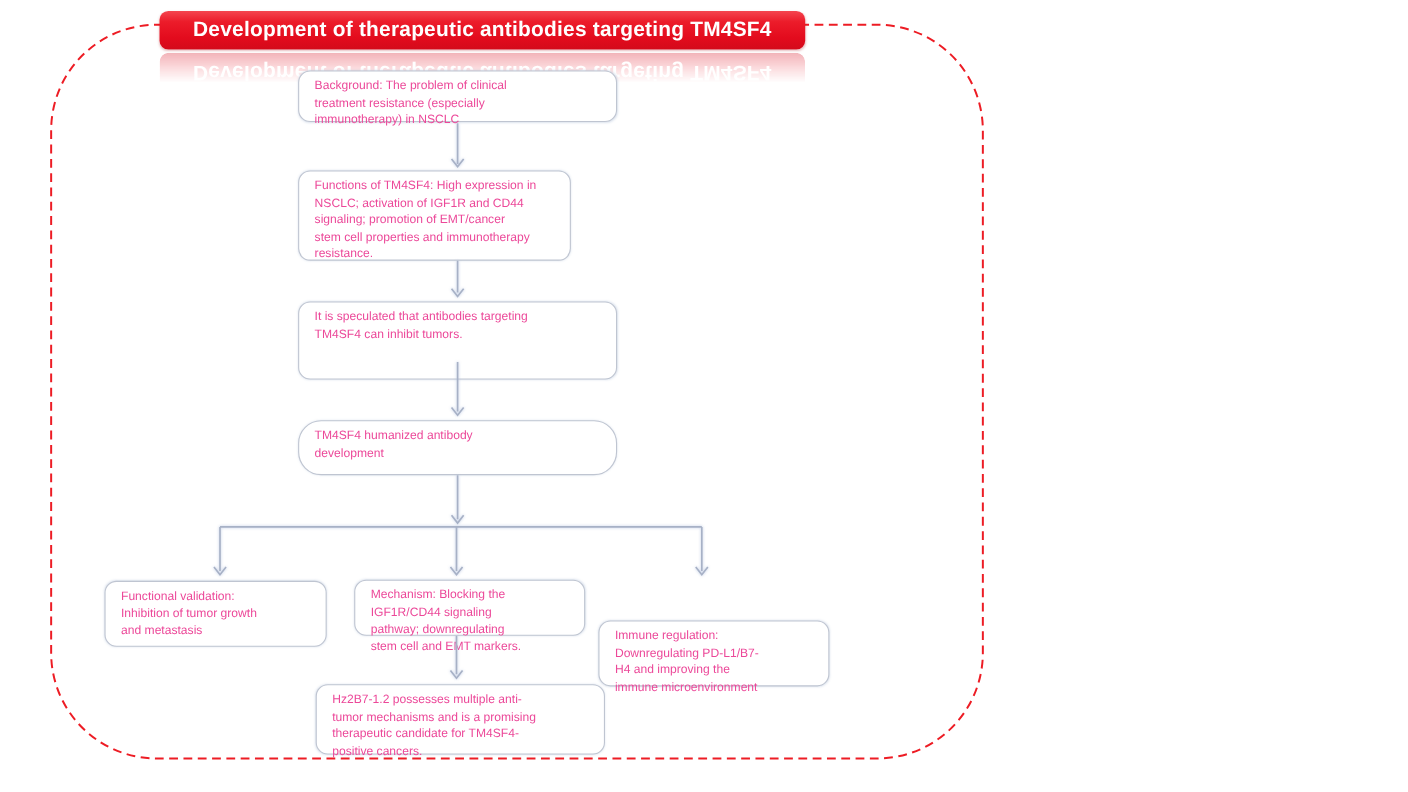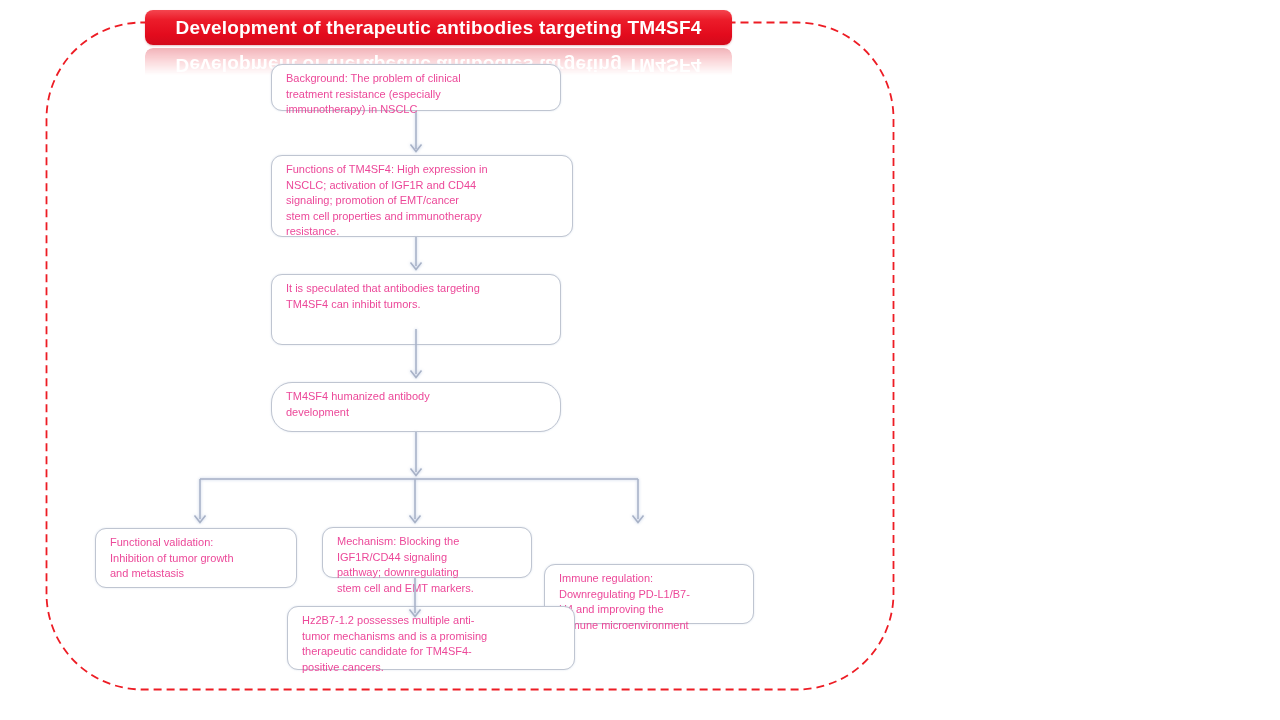--- a/index.html
+++ b/index.html
@@ -31,27 +31,27 @@
 
   
   .fbox{
     position:absolute;z-index:3;box-sizing:border-box;background:#ffffff;
     border:1.4px solid #bfc5d1;border-radius:11px;
     color:#ec4899;font-size:11px;line-height:15.5px;padding:6px 14px;
     box-shadow:0 0 2px rgba(175,190,215,0.45);
   }
   .fbox .txt{white-space:pre-line;display:block;}
   .b1{left:271px;top:64px;width:290px;height:47px;}
-  .b2{left:271px;top:155px;width:302px;height:82px;}
+  .b2{left:271px;top:155px;width:248px;height:82px;}
   .b3{left:271px;top:274px;width:290px;height:71px;}
   .b4{left:271px;top:382px;width:290px;height:50px;border-radius:21px;}
   .b5{left:95px;top:528px;width:202px;height:60px;}
   .b6{left:322px;top:527px;width:210px;height:51px;}
   .b7{left:544px;top:528px;width:210px;height:60px;margin-top:36px;}
-  .b8{left:287px;top:606px;width:288px;height:64px;}
+  .b8{left:287px;top:622px;width:263px;height:64px;}
 
   .conn{stroke:#a7b1c6;stroke-width:1.5;fill:none;stroke-linecap:butt;stroke-linejoin:miter;}
   .frame{stroke:#ed1c24;stroke-width:1.8;fill:none;stroke-dasharray:8 5;}
 </style>
 </head>
 <body>
 
 <div class="stage">
 
   <svg class="layer frame-layer" viewBox="0 0 1280 720">

